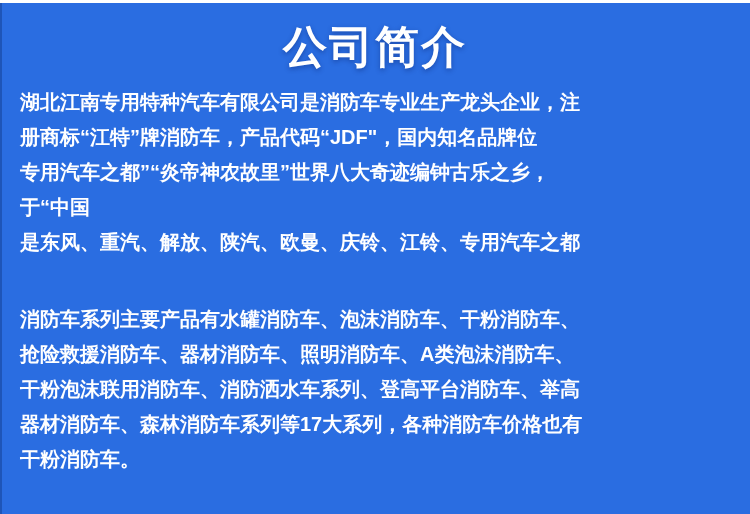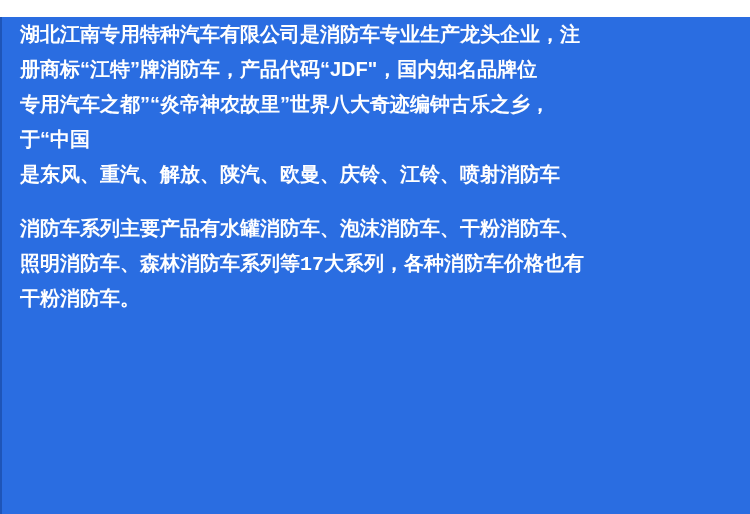--- a/index.html
+++ b/index.html
@@ -36,43 +36,46 @@
     color: #ffffff;
     letter-spacing: 2px;
     text-shadow: 0 2px 5px rgba(10, 35, 110, 0.45);
   }
   .para {
     margin: 0 20px 0 20px;
     color: #ffffff;
     font-weight: bold;
   }
   .para-1 { margin-top: 14px; }
-  .para-2 { margin-top: 20px; font-family: Liberation Mono, monospace; }
+  .para-2 { margin-top: 42px; }
   .line {
     font-size: 20px;
     line-height: 35px;
     letter-spacing: 0px;
     white-space: nowrap;
   }
 </style>
 </head>
 <body>
 
 <div class="top-strip"></div>
 
 <div class="panel">
 
+  <h1 class="page-title">公司简介</h1>
 
   <div class="para para-1">
     <div class="line">湖北江南专用特种汽车有限公司是消防车专业生产龙头企业，注</div>
     <div class="line">册商标“江特”牌消防车，产品代码“JDF"，国内知名品牌位</div>
     <div class="line">专用汽车之都”“炎帝神农故里”世界八大奇迹编钟古乐之乡，</div>
     <div class="line">于“中国</div>
-    <div class="line">是东风、重汽、解放、陕汽、欧曼、庆铃、江铃、喷射消防车</div>
+    <div class="line">是东风、重汽、解放、陕汽、欧曼、庆铃、江铃、专用汽车之都</div>
   </div>
 
   <div class="para para-2">
     <div class="line">消防车系列主要产品有水罐消防车、泡沫消防车、干粉消防车、</div>
-    <div class="line">照明消防车、森林消防车系列等17大系列，各种消防车价格也有</div>
+    <div class="line">抢险救援消防车、器材消防车、照明消防车、A类泡沫消防车、</div>
+    <div class="line">干粉泡沫联用消防车、消防洒水车系列、登高平台消防车、举高</div>
+    <div class="line">器材消防车、森林消防车系列等17大系列，各种消防车价格也有</div>
     <div class="line">干粉消防车。</div>
   </div>
 
 </div>
 
 </body></html>

